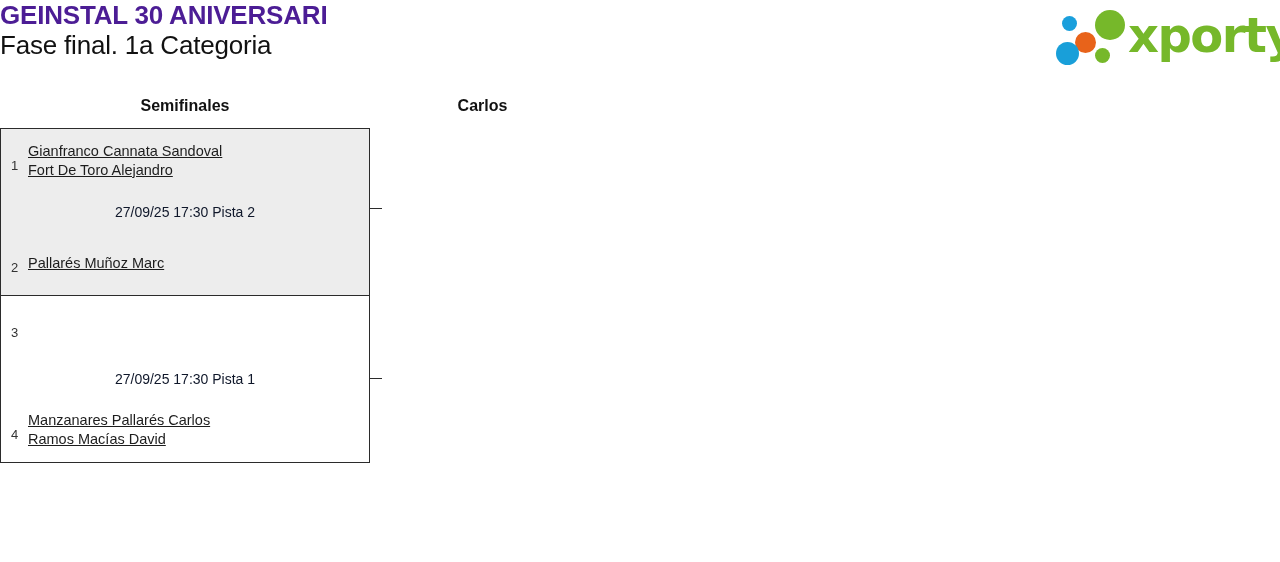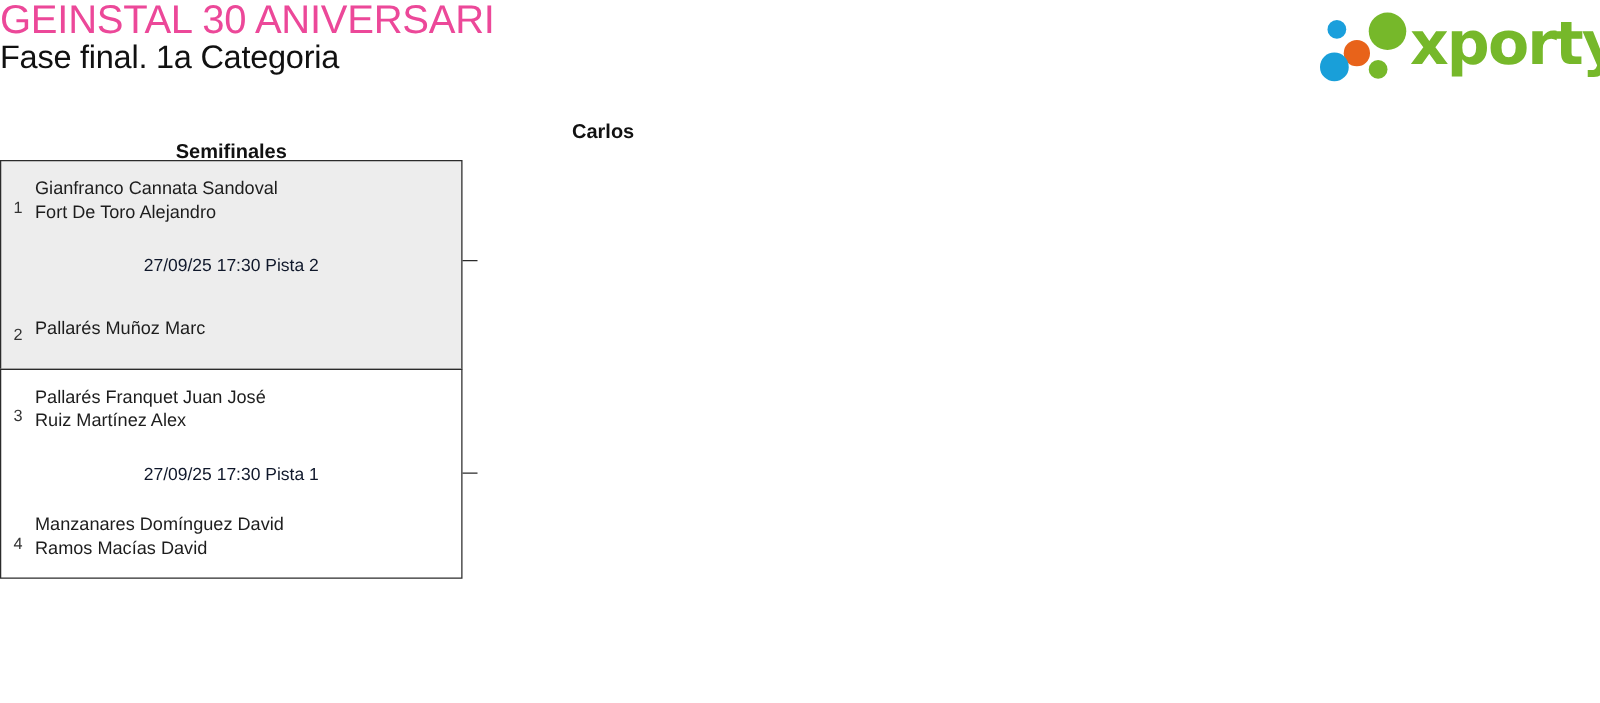--- a/index.html
+++ b/index.html
@@ -21,23 +21,23 @@
   }
 
   
   .header-title {
     position: absolute;
     left: 0px;
     top: 0px;
     width: 760px;
   }
   .title-line1 {
-    font-size: 32px;
-    font-weight: normal;
-    color: #ec4899;
+    font-size: 26px;
+    font-weight: bold;
+    color: #4c1d95;
     line-height: 30px;
     letter-spacing: -0.2px;
     white-space: nowrap;
   }
   .title-line2 {
     font-size: 26px;
     font-weight: normal;
     color: #111111;
     line-height: 30px;
     letter-spacing: -0.2px;
@@ -79,21 +79,21 @@
 
   
   .round-label {
     position: absolute;
     font-size: 16px;
     font-weight: bold;
     color: #111111;
     text-align: center;
     white-space: nowrap;
   }
-  .round-semis { left: 0px;   top: 97px; width: 370px; margin-top: 16px; }
+  .round-semis { left: 0px;   top: 97px; width: 370px; }
   .round-final { left: 370px; top: 97px; width: 225px; }
 
   
   .match {
     position: absolute;
     border: 1px solid #2b2b2b;
     background: #ffffff;
   }
   .match.shaded { background: #ededed; }
 
@@ -123,21 +123,21 @@
     align-self: flex-end;
     padding-bottom: 12px;
   }
   .players {
     flex: 1 1 auto;
     font-size: 14.5px;
     color: #1d1d1d;
     line-height: 19px;
     white-space: nowrap;
   }
-  .player-line { display: block; }
+  .player-line { display: block; text-decoration: underline; }
 
   .match-info {
     position: absolute;
     left: 0;
     width: 100%;
     top: 50%;
     transform: translateY(-50%);
     text-align: center;
     font-size: 14px;
     color: #0f172a;
@@ -193,30 +193,26 @@
       <div class="seed">2</div>
       <div class="players">
         <span class="player-line">Pallarés Muñoz Marc</span>
       </div>
     </div>
   </div>
 
   <div class="match match-sf2">
     <div class="team team-top">
       <div class="seed">3</div>
-      <div class="players">
-        <span class="player-line">Pallarés Franquet Juan José</span>
-        <span class="player-line">Ruiz Martínez Alex</span>
-      </div>
     </div>
     <div class="match-info">27/09/25 17:30 Pista 1</div>
     <div class="team team-bottom">
       <div class="seed">4</div>
       <div class="players">
-        <span class="player-line">Manzanares Domínguez David</span>
+        <span class="player-line">Manzanares Pallarés Carlos</span>
         <span class="player-line">Ramos Macías David</span>
       </div>
     </div>
   </div>
 
   <div class="connector conn-sf1"></div>
   <div class="connector conn-sf2"></div>
 
 
 </div>

